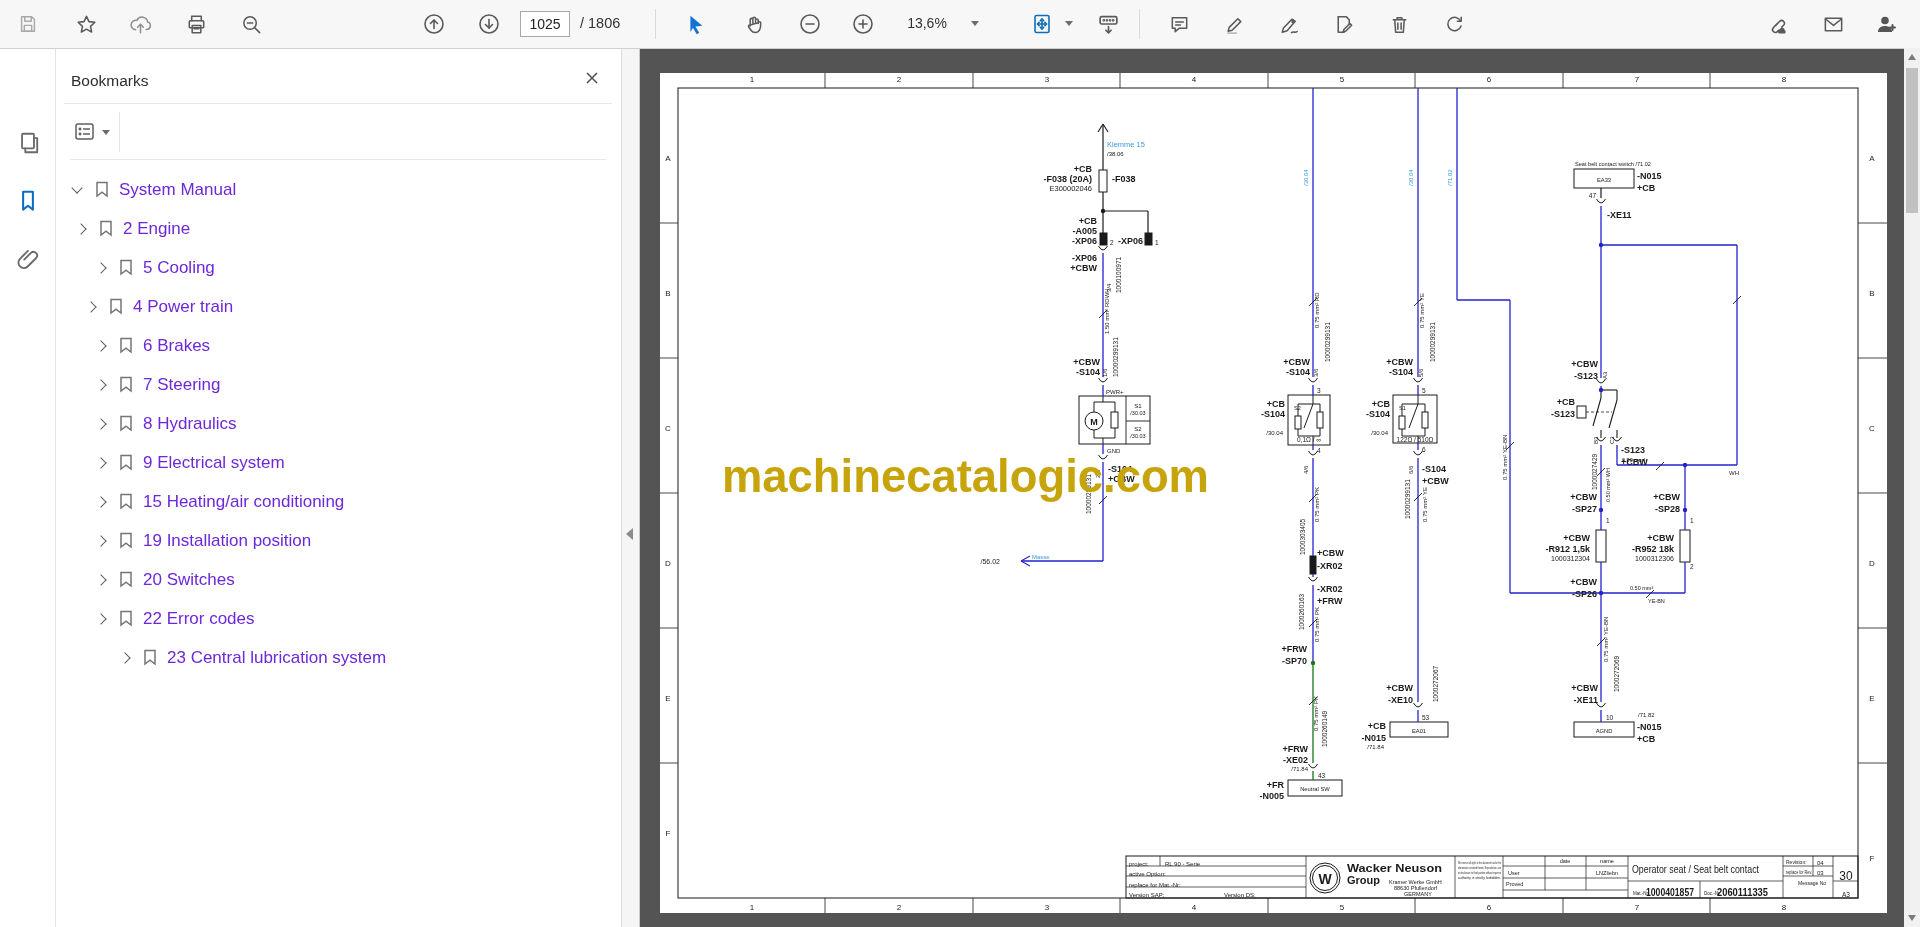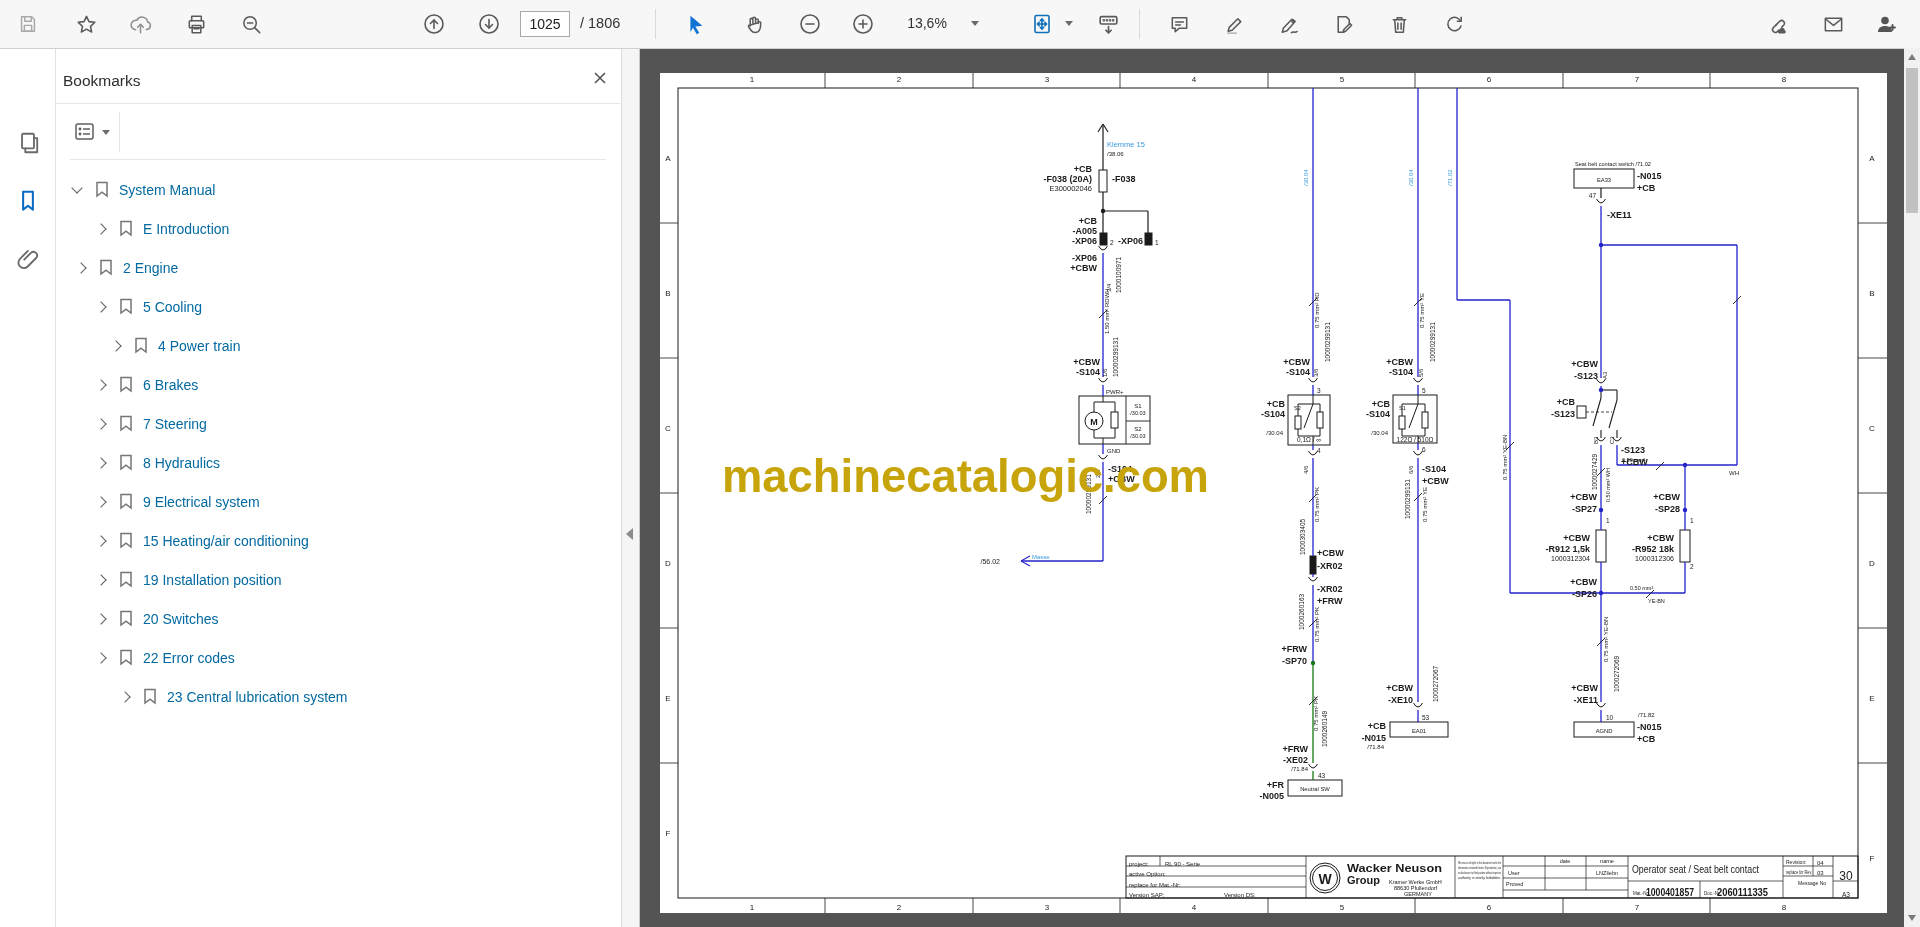--- a/index.html
+++ b/index.html
@@ -12,35 +12,35 @@
   .page-input{position:absolute;left:520px;top:11px;width:44px;height:22px;border:1px solid #a8a8a8;background:#fff;text-align:center;font-size:14px;color:#222;font-family:"Liberation Sans",sans-serif}
   .page-total{position:absolute;left:580px;top:15px;font-size:14.5px;color:#333}
   .zoom-label{position:absolute;left:898px;top:15px;width:58px;text-align:center;font-size:14px;color:#333}
   .caret{position:absolute;width:0;height:0;border-left:4px solid transparent;border-right:4px solid transparent;border-top:5px solid #6b6b6b}
   
   .rail{position:absolute;top:48px;left:0;width:55px;bottom:0;background:#fff;border-right:1px solid #e3e3e3;z-index:8}
   .rail-btn{position:absolute;left:0;width:55px;height:48px;display:flex;align-items:center;justify-content:center}
   .rail-btn svg{fill:none;stroke:#6a6a6a;stroke-width:1.7;stroke-linecap:round;stroke-linejoin:round}
   
   .panel{position:absolute;top:48px;left:55px;width:566px;bottom:0;background:#fff;z-index:7}
-  .panel-h{height:55px;margin:0 1px;border-bottom:1px solid #e6e6e6;position:relative}
+  .panel-h{height:55px;margin:0 9px;border-bottom:1px solid #e6e6e6;position:relative}
   .panel-title{position:absolute;left:7px;top:24px;font-size:15.5px;color:#2d2d2d}
   .panel-close{position:absolute;right:8px;top:22px;width:20px;height:20px}
   .panel-close svg{stroke:#555;stroke-width:1.6}
   .panel-opts{height:55px;margin:0 15px;border-bottom:1px solid #e6e6e6;position:relative}
   .opts-btn{position:absolute;left:4px;top:14px;width:42px;height:28px;display:flex;align-items:center}
   .opts-btn svg{stroke:#5f5f5f;fill:none;stroke-width:1.5}
   .opts-sep{position:absolute;left:49px;top:8px;width:1px;height:40px;background:#e6e6e6}
   .tree{padding-top:10px}
   .bm-row{height:39px;display:flex;align-items:center;cursor:pointer}
   .chev{width:7px;height:7px;border-right:1.7px solid #5e5e5e;border-bottom:1.7px solid #5e5e5e;display:inline-block;flex:none}
   .chev.down{transform:rotate(45deg);margin-top:-3px}
   .chev.right{transform:rotate(-45deg)}
   .bm-glyph{margin:0 10px 0 14px;flex:none}
-  .bm-label{font-size:14px;color:#0369a1;white-space:nowrap}
+  .bm-label{font-size:17px;color:#6d28d9;white-space:nowrap}
   
   .gutter{position:absolute;left:621px;top:48px;width:17px;bottom:0;background:#f5f5f5;border-left:1px solid #dcdcdc;border-right:1px solid #c9c9c9;z-index:7}
   .collapse{position:absolute;top:480px;left:4px;width:0;height:0;border-top:6px solid transparent;border-bottom:6px solid transparent;border-right:7px solid #8c8c8c}
   
   .doc{position:absolute;left:638px;top:48px;width:1266px;height:879px;background:#545454}
   .doc svg{position:absolute;left:0;top:0}
   
   .vscroll{position:absolute;right:0;top:48px;width:16px;bottom:0;background:#f1f1f1;z-index:9}
   .vthumb{position:absolute;left:2px;top:20px;width:12px;height:145px;background:#c1c1c1}
   .sarrow{position:absolute;left:4px;width:0;height:0;border-left:4px solid transparent;border-right:4px solid transparent}
@@ -246,42 +246,35 @@
     <span class="opts-sep"></span>
   </div>
   <div class="tree" id="bm-tree">
       <div class="bm-row" style="padding-left:18px">
         <span class="chev down"></span>
         <svg class="bm-glyph" width="14" height="17" viewBox="0 0 14 17" fill="none" stroke="#757575" stroke-width="1.5">
           <path d="M2 1.5h10V15l-5-3.8L2 15z"></path>
         </svg>
         <span class="bm-label">System Manual</span>
       </div>
-      <div class="bm-row" style="padding-left:42px">
-        <span class="chev right"></span>
-        <svg class="bm-glyph" width="14" height="17" viewBox="0 0 14 17" fill="none" stroke="#757575" stroke-width="1.5">
-          <path d="M2 1.5h10V15l-5-3.8L2 15z"></path>
-        </svg>
-        <span class="bm-label">E Introduction</span>
-      </div>
       <div class="bm-row" style="padding-left:22px">
         <span class="chev right"></span>
         <svg class="bm-glyph" width="14" height="17" viewBox="0 0 14 17" fill="none" stroke="#757575" stroke-width="1.5">
           <path d="M2 1.5h10V15l-5-3.8L2 15z"></path>
         </svg>
         <span class="bm-label">2 Engine</span>
       </div>
       <div class="bm-row" style="padding-left:42px">
         <span class="chev right"></span>
         <svg class="bm-glyph" width="14" height="17" viewBox="0 0 14 17" fill="none" stroke="#757575" stroke-width="1.5">
           <path d="M2 1.5h10V15l-5-3.8L2 15z"></path>
         </svg>
         <span class="bm-label">5 Cooling</span>
       </div>
-      <div class="bm-row" style="padding-left:57px">
+      <div class="bm-row" style="padding-left:32px">
         <span class="chev right"></span>
         <svg class="bm-glyph" width="14" height="17" viewBox="0 0 14 17" fill="none" stroke="#757575" stroke-width="1.5">
           <path d="M2 1.5h10V15l-5-3.8L2 15z"></path>
         </svg>
         <span class="bm-label">4 Power train</span>
       </div>
       <div class="bm-row" style="padding-left:42px">
         <span class="chev right"></span>
         <svg class="bm-glyph" width="14" height="17" viewBox="0 0 14 17" fill="none" stroke="#757575" stroke-width="1.5">
           <path d="M2 1.5h10V15l-5-3.8L2 15z"></path>

